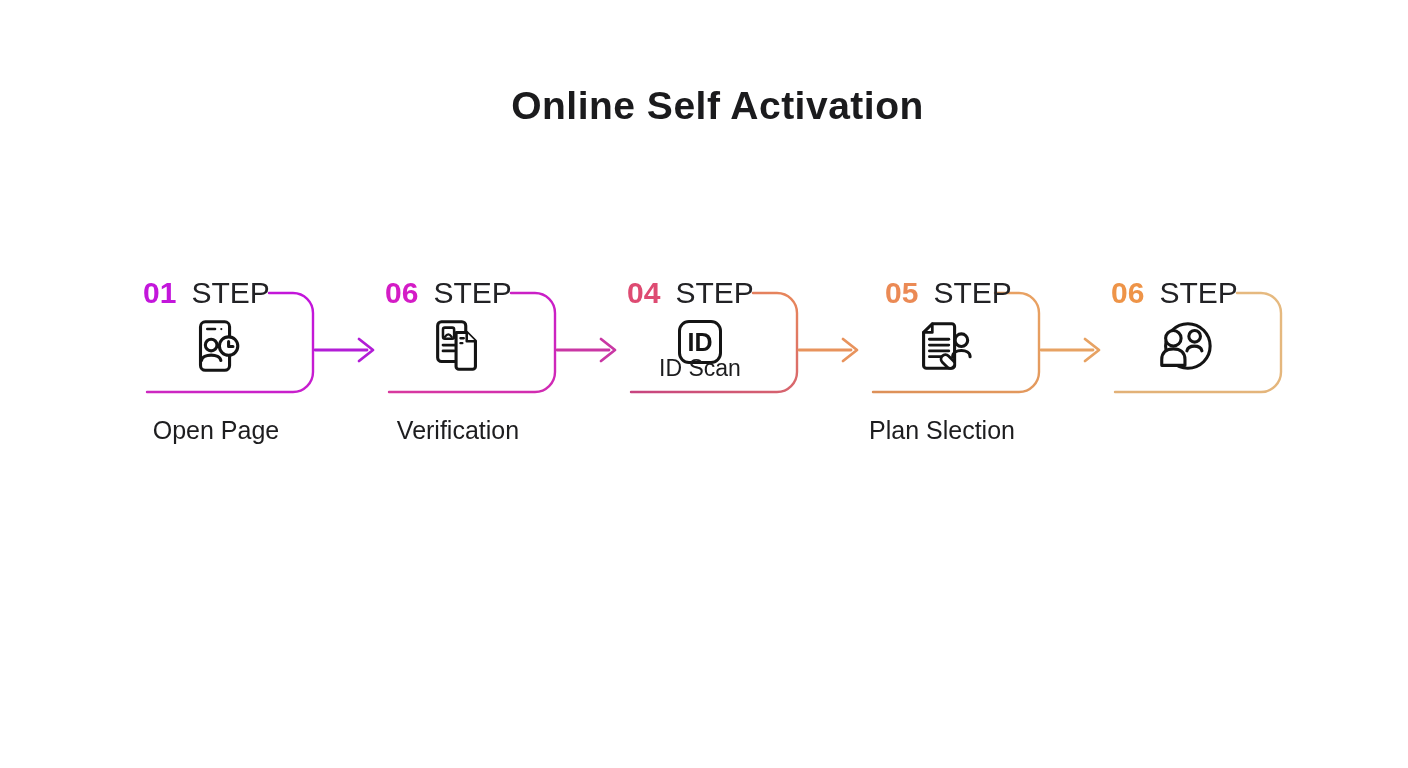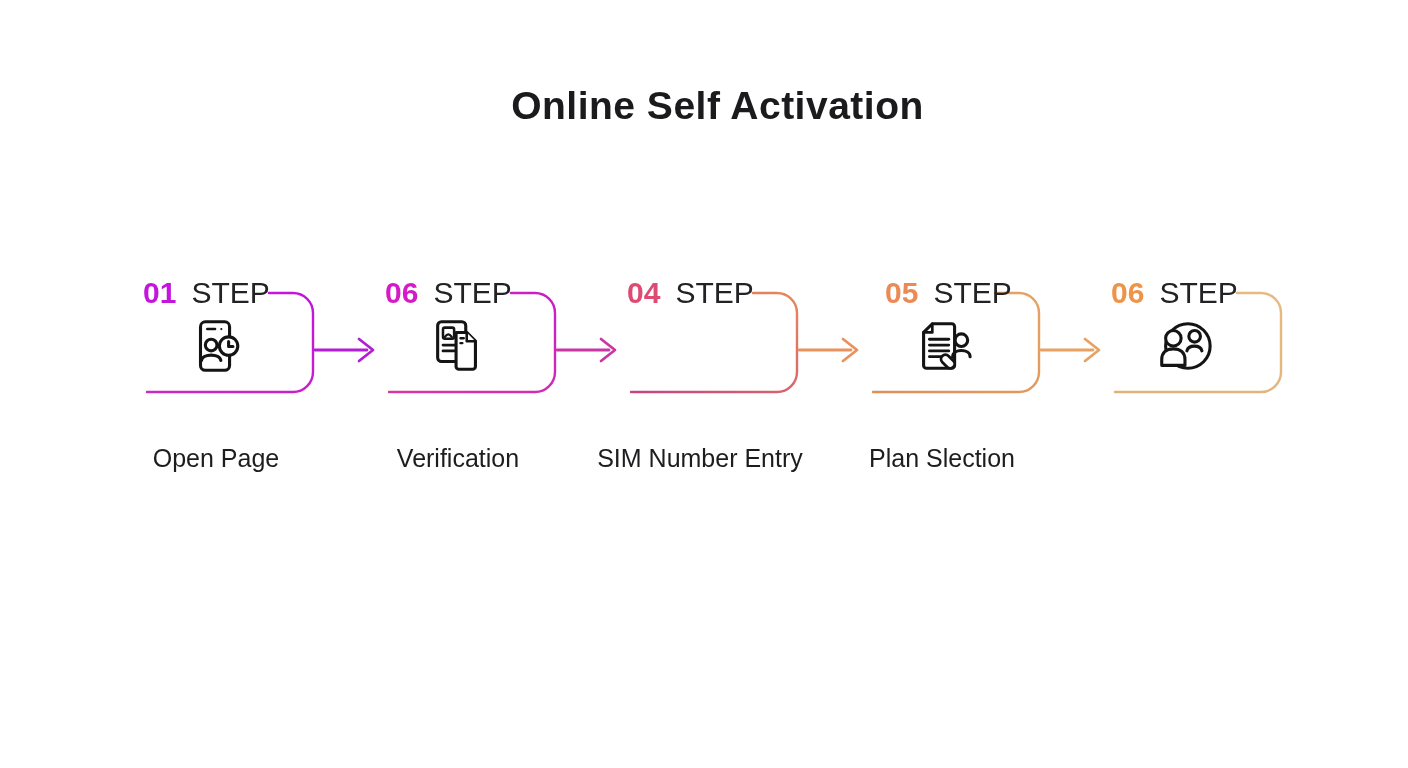--- a/index.html
+++ b/index.html
@@ -27,21 +27,21 @@
   .icon-area svg{display:block;}
   .id-box{
     width:38px;height:38px;border:3.5px solid #141414;border-radius:11px;
     display:flex;align-items:center;justify-content:center;
     font-size:25px;font-weight:700;color:#141414;margin-top:4px;
   }
   .id-caption{
     margin-top:-9px;font-size:23px;color:#1c1c1e;text-align:center;
   }
   .step-label{
-    position:absolute;top:166px;left:-26px;width:242px;text-align:center;
+    position:absolute;top:138px;left:-26px;width:242px;text-align:center;
     font-size:25px;color:#1d1d1f;line-height:33px;white-space:pre-line;z-index:2;
   }
 </style>
 </head>
 <body>
 
 <div class="canvas">
 
   <h1 class="title">Online Self Activation</h1>
 
@@ -128,21 +128,24 @@
             <stop offset="0" stop-color="#C74380"></stop>
             <stop offset="1" stop-color="#E8885A"></stop>
           </linearGradient>
         </defs>
         <path d="M148 17 H172 A20 20 0 0 1 192 37 V96 A20 20 0 0 1 172 116 H26" fill="none" stroke="url(#grad2)" stroke-width="2.4" stroke-linecap="round"></path>
         <g fill="none" stroke-width="2.8" stroke-linecap="round" stroke-linejoin="round" stroke="#E8935D">
           <path d="M194 74 H246"></path>
           <path d="M238 63 L252 74 L238 85"></path>
         </g>
       </svg>
-      <div class="step-label">SIM Number Entry</div>
+      <div class="icon-area">
+        <div class="id-box">ID</div>
+        <div class="id-caption">ID Scan</div>
+      </div>
     </div>
 
     <div class="step">
       <div class="step-header">
         <span class="step-num" style="color: rgb(235, 138, 85); margin-left: 16px;">05</span>
         <span class="step-word">STEP</span>
       </div>
       <svg class="bracket-svg" width="280" height="130">
         <defs>
           <linearGradient id="grad3" x1="0" y1="1" x2="1" y2="0">

